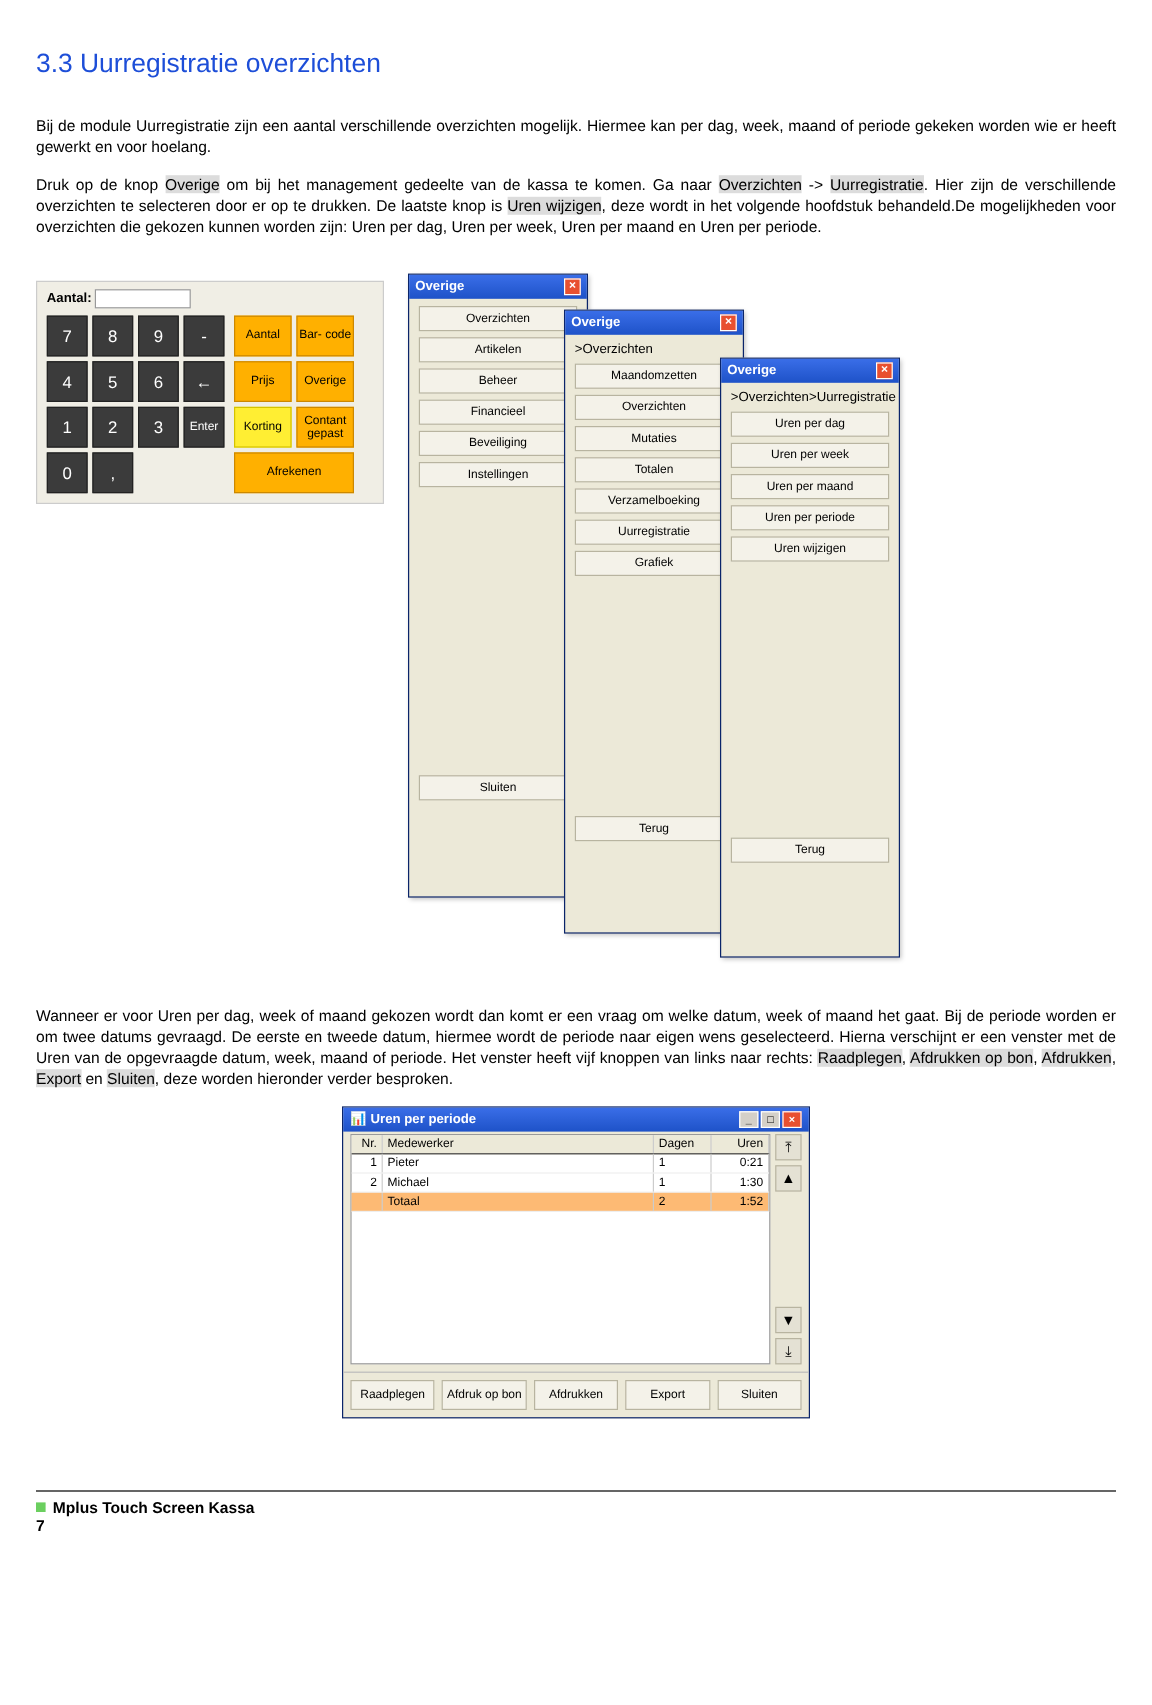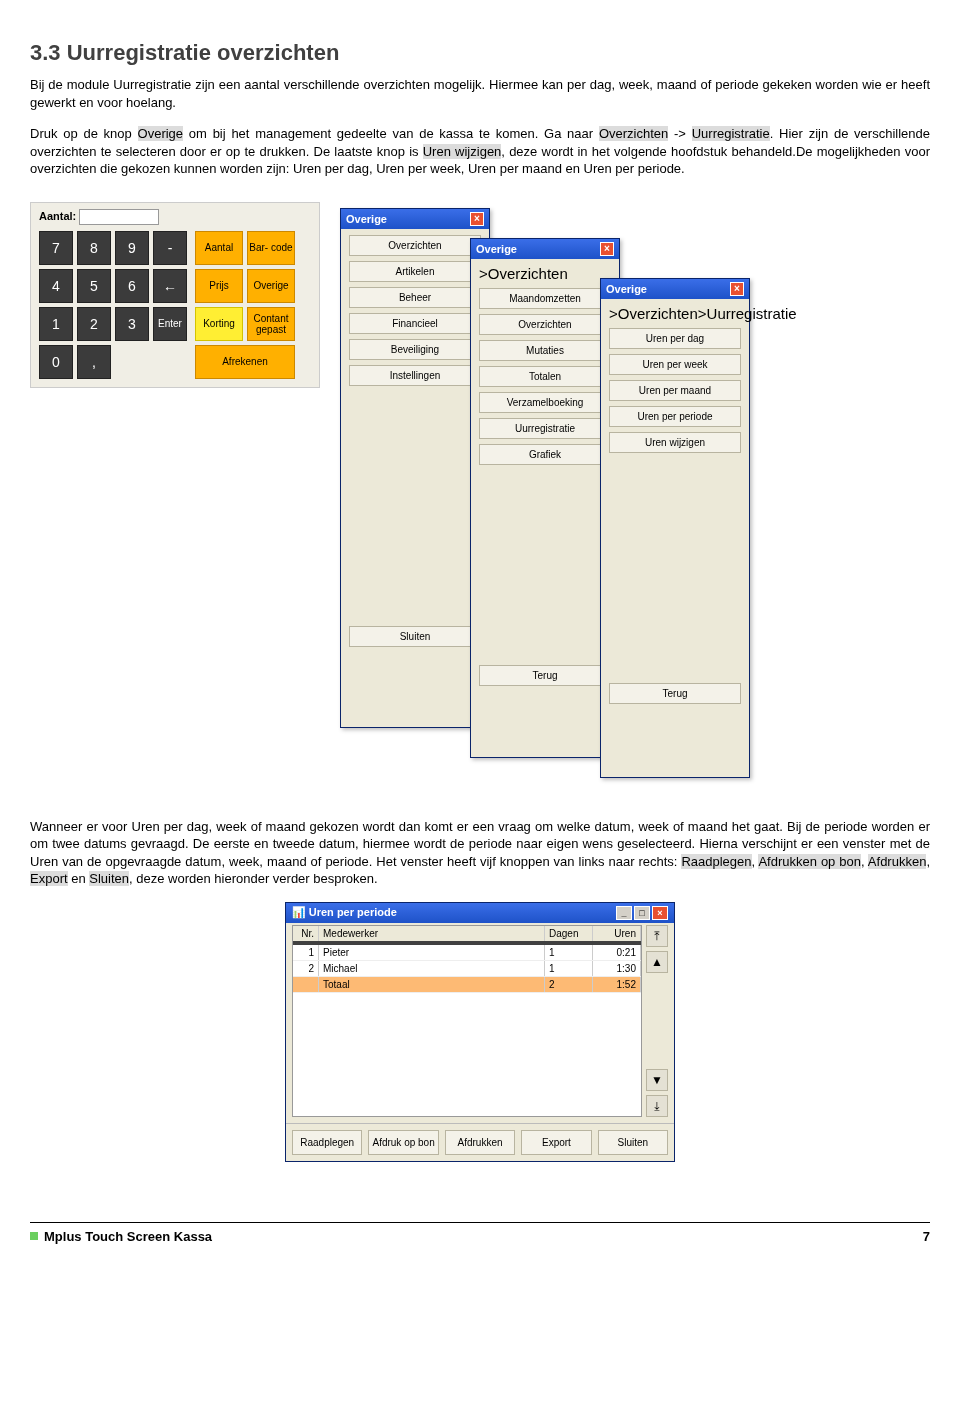--- a/index.html
+++ b/index.html
@@ -6,40 +6,40 @@
   body {
     margin: 0;
     padding: 40px 30px 30px 30px;
     font-family: Verdana, Arial, sans-serif;
     font-size: 13px;
     color: #000;
     background: #fff;
     width: 960px;
   }
   h1 {
-    color: #404040;
+    color: #1d4ed8;
     font-size: 22px;
-    font-weight: bold;
-    margin: 0 0 10px 0;
+    font-weight: normal;
+    margin: 0 0 30px 0;
   }
   p {
     margin: 0 0 14px 0;
     line-height: 1.35;
     text-align: justify;
   }
   .hl { background: #dcdcdc; }
   .figure-area {
     position: relative;
     height: 580px;
     margin: 20px 0 40px 0;
   }
   
   .keypad-wrap {
     position: absolute;
-    top: 4px; left: 0;
+    top: 16px; left: 0;
     width: 290px;
     background: #f0eee5;
     border: 1px solid #ccc;
     padding: 6px 8px 8px 8px;
   }
   .aantal-row { font-size: 11px; font-weight: bold; margin-bottom: 6px; }
   .aantal-row input {
     width: 80px; height: 16px;
     border: 1px solid #999; background: #fff;
     vertical-align: middle;
@@ -87,21 +87,21 @@
   .menu-btn {
     display: block;
     background: #f4f2e9;
     border: 1px solid #b8b4a0;
     text-align: center;
     padding: 4px 2px;
     margin-bottom: 5px;
     font-size: 10px;
   }
   .menu-btn.bottom { margin-top: 40px; }
-  .crumb { font-size: 15px; margin-bottom: 6px; }
+  .crumb { font-size: 11px; margin-bottom: 6px; }
 
   #win1 { top: 10px; left: 310px; height: 520px; }
   #win2 { top: 40px; left: 440px; height: 520px; }
   #win3 { top: 80px; left: 570px; height: 500px; }
 
   
   .periode-wrap { text-align: center; margin: 10px 0 36px 0; }
   .pwin {
     display: inline-block;
     text-align: left;
@@ -122,21 +122,21 @@
     font-size: 9px; display: flex; align-items: center; justify-content: center; color: #000;
   }
   .ptitle .cbtn.close { background: #e85030; color: #fff; }
   .pfield { font-size: 10px; padding: 4px 6px 2px 6px; }
   .pfield input {
     width: 160px; height: 16px; border: 1px solid #999; background: #fff;
     margin-left: 4px;
   }
   .pbody { display: flex; padding: 2px 6px 6px 6px; gap: 4px; height: 200px;}
   .ptable { flex: 1; border: 1px solid #999; background: #fff; font-size: 10px; }
-  .ptable .hdr { display: flex; background: #ece9d8; border-bottom: 4px solid #404040; }
+  .ptable .hdr { display: flex; background: #ece9d8; border-bottom: 1px solid #404040; }
   .ptable .hdr div, .ptable .row div { padding: 2px 4px; border-right: 1px solid #ccc; }
   .c-nr { width: 26px; text-align: right;}
   .c-med { flex: 1; }
   .c-d { width: 48px; text-align: left;}
   .c-u { width: 48px; text-align: right;}
   .ptable .row { display: flex; border-bottom: 1px solid #eee; }
   .ptable .row.total { background: #fdba74; font-weight: normal; }
   .pscroll { width: 22px; display: flex; flex-direction: column; justify-content: space-between; }
   .pscroll .sc {
     height: 22px; background: #e4e1d4; border: 1px solid #b8b4a0;
@@ -149,20 +149,21 @@
     padding: 6px 2px; background: #f4f2e9;
     border: 1px solid #b8b4a0;
   }
 
   .footer {
     border-top: 1px solid #000;
     padding-top: 6px;
     display: flex; justify-content: space-between;
     font-size: 13px; font-weight: bold;
     margin-top: 60px;
+    flex-direction: column;
   }
   .footer .bullet { display: flex; align-items: center; gap: 6px; }
   .footer .dot {
     width: 8px; height: 8px; background: #6bcf5f; display: inline-block;
   }
 </style>
 </head>
 <body>
 
 <h1>3.3 Uurregistratie overzichten</h1>

